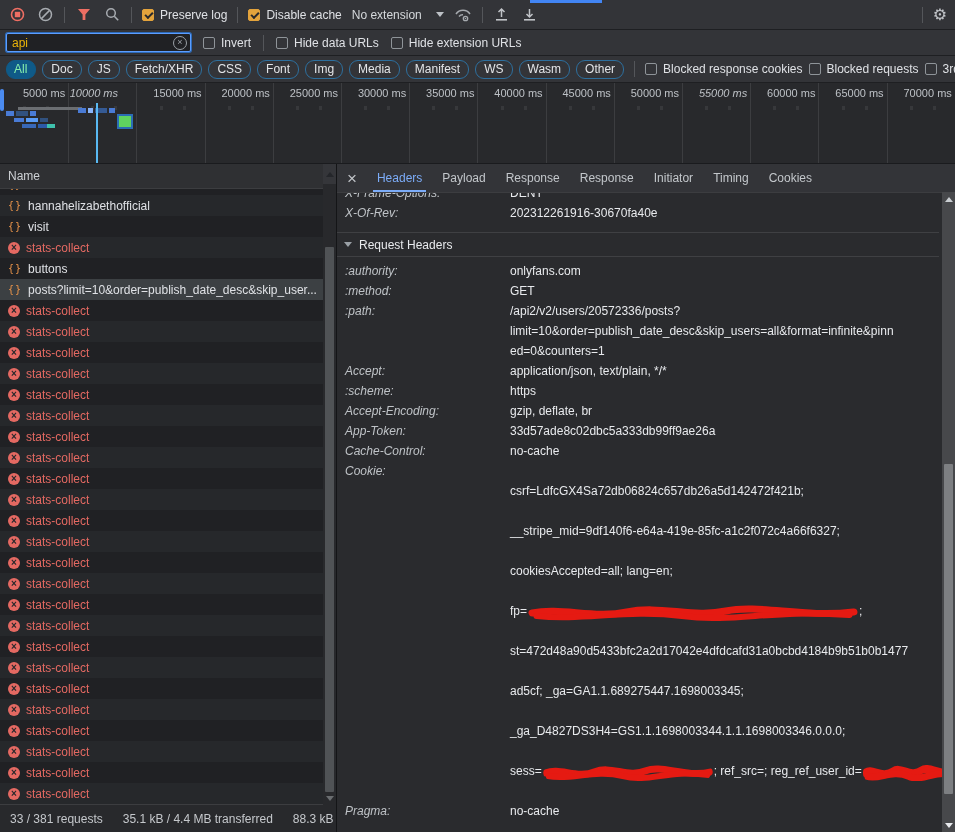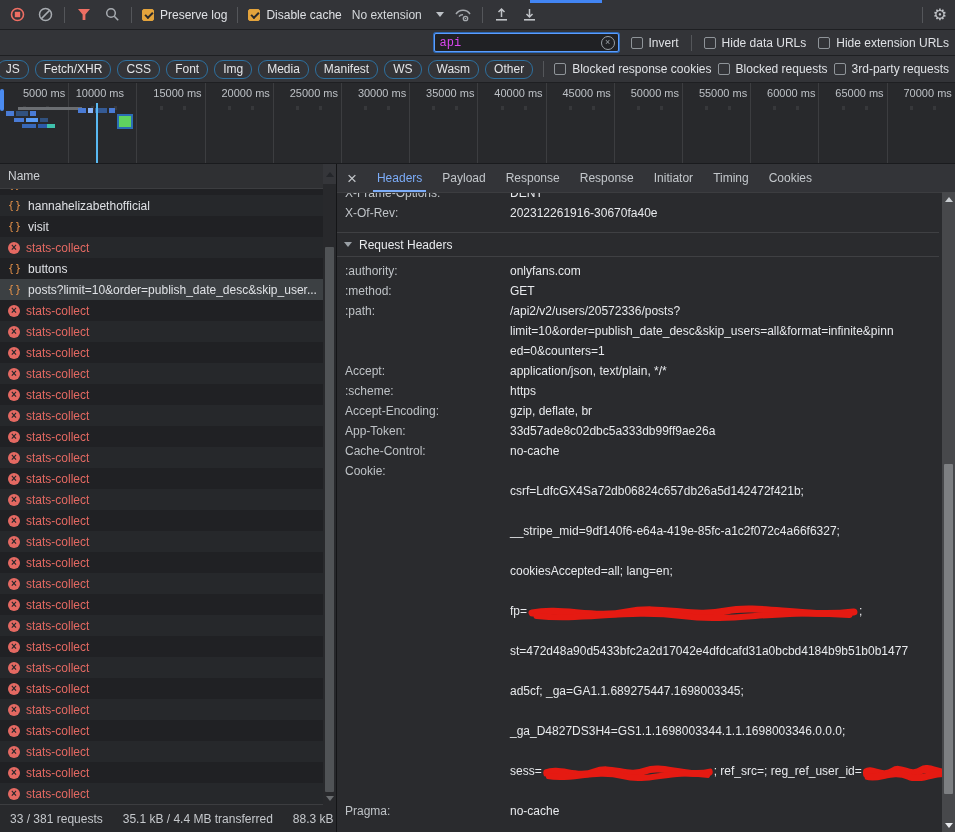--- a/index.html
+++ b/index.html
@@ -1,41 +1,41 @@
 <!DOCTYPE html>
 <html><head>
 <meta charset="utf-8">
 <style>
   html,body{margin:0;padding:0;background:#202124;}
   body{width:955px;height:832px;overflow:hidden;font-family:"Liberation Sans",sans-serif;font-size:12px;color:#dfe1e5;position:relative;}
   .devtools{position:absolute;inset:0;display:flex;flex-direction:column;}
   
-  .tbar{background:#333438;border-bottom:1px solid #1e1f22;display:flex;align-items:center;flex:none;justify-content:flex-end;}
+  .tbar{background:#333438;border-bottom:1px solid #1e1f22;display:flex;align-items:center;flex:none;}
   .tbar1{height:29px;padding:0 8px;gap:10px;position:relative;}
   .tbar2{height:25px;padding:0 6px;gap:12px;}
   .tbar3{height:26px;padding:0 6px;gap:6px;}
   .tb-div{width:1px;height:16px;background:#54565a;flex:none;}
   .tb-ic{display:flex;align-items:center;justify-content:center;width:18px;height:18px;flex:none;cursor:pointer;}
   .lbl-group{display:flex;align-items:center;gap:6px;cursor:pointer;white-space:nowrap;}
   .cb{width:12px;height:12px;border:1px solid #8f9499;border-radius:2px;background:transparent;flex:none;position:relative;box-sizing:border-box;}
   .cb.checked{background:#e3a33c;border-color:#e3a33c;}
   .cb.checked::after{content:"";position:absolute;left:2px;top:2px;width:6px;height:3px;border-left:2px solid #28292c;border-bottom:2px solid #28292c;transform:rotate(-45deg);}
   .drop{display:flex;align-items:center;gap:14px;cursor:pointer;color:#d6d9dc;}
   .tri-dn{width:0;height:0;border-left:4px solid transparent;border-right:4px solid transparent;border-top:5px solid #bdc1c6;}
   .tri-up-s{width:0;height:0;border-left:4px solid transparent;border-right:4px solid transparent;border-bottom:5px solid #24262a;}
   .gear{font-size:16px;color:#c0c3c7;line-height:1;cursor:pointer;}
   .spacer{flex:1;}
   .topstrip{position:absolute;left:530px;top:0;width:72px;height:3px;background:#4285f4;}
   
   .finwrap{position:relative;flex:none;}
-  .fin{width:160px;height:17px;background:#202124;border:1px solid #5c9dff;box-shadow:0 0 0 1px #2e6bb8;border-radius:2px;color:#d946ef;font-size:12px;font-family:Liberation Mono, monospace;padding:0 18px 0 5px;outline:none;}
+  .fin{width:160px;height:17px;background:#202124;border:1px solid #5c9dff;box-shadow:0 0 0 1px #2e6bb8;border-radius:2px;color:#eab308;font-size:12px;font-family:Liberation Sans, sans-serif;padding:0 18px 0 5px;outline:none;}
   .finx{position:absolute;right:4px;top:3px;width:12px;height:12px;border:1px solid #9aa0a6;border-radius:50%;color:#9aa0a6;font-size:9px;line-height:11px;text-align:center;cursor:pointer;}
   
   .chip{height:17px;line-height:17px;padding:0 8px;border:1px solid #2d6f9e;border-radius:9px;color:#e3e5e8;cursor:pointer;flex:none;}
-  .chip.sel{background:#0f5a88;border-color:#0f5a88;color:#84cc16;padding-left:7px;}
+  .chip.sel{background:#0f5a88;border-color:#0f5a88;color:#86efac;padding-left:7px;}
   
   .overview{height:80px;background:#28292c;border-bottom:1px solid #1a1b1e;position:relative;overflow:hidden;flex:none;}
   .ov-label{position:absolute;top:4px;width:70px;text-align:right;font-size:11px;color:#bdc1c6;white-space:nowrap;}
   .ov-grid{position:absolute;top:0;bottom:0;width:1px;background:#3c3d40;}
   .ov-bar{position:absolute;}
   
   .main{flex:1;display:flex;min-height:0;}
   .lpanel{width:337px;flex:none;display:flex;flex-direction:column;background:#737373;border-right:1px solid #141517;box-sizing:border-box;position:relative;}
   .lhead{height:24px;line-height:24px;background:#2f3033;border-bottom:1px solid #3c3d40;padding-left:8px;color:#cdd0d4;flex:none;}
   .lrows{flex:1;overflow:hidden;position:relative;}
@@ -63,21 +63,21 @@
   .st-div{width:1px;height:14px;background:#4a4c50;}
   
   .rpanel{flex:1;min-width:0;display:flex;flex-direction:column;background:#2a2b2e;position:relative;}
   .tabbar{height:28px;flex:none;background:#333438;border-bottom:1px solid #3c3d40;display:flex;align-items:center;padding-left:10px;}
   .closex{color:#c0c3c7;font-size:17px;line-height:1;margin-right:10px;cursor:pointer;}
   .tab{padding:0 10px;line-height:27px;color:#c3c7cb;position:relative;cursor:pointer;white-space:nowrap;}
   .tab.active{color:#7cacf8;}
   .tab.active::after{content:"";position:absolute;left:6px;right:6px;bottom:0;height:2px;background:#7cacf8;}
   .dcontent{flex:1;overflow:hidden;padding-right:16px;}
   .hrow{display:flex;line-height:20px;}
-  .hname{width:165px;flex:none;padding-left:8px;color:#bfc3c7;}
+  .hname{width:165px;flex:none;padding-left:8px;color:#bfc3c7;font-style:italic;}
   .hvalue{flex:1;color:#e8eaed;white-space:pre-line;}
   #top-rows .hrow:first-child{margin-top:-10px;}
   .sec-head{margin-top:9px;height:23px;border-top:1px solid #3f4043;border-bottom:1px solid #3f4043;display:flex;align-items:center;gap:7px;padding-left:7px;color:#e8eaed;cursor:pointer;}
   .sec-tri{width:0;height:0;border-left:4px solid transparent;border-right:4px solid transparent;border-top:5px solid #9aa0a6;}
   .hrows{padding-top:4px;}
   .ck-line{line-height:20px;white-space:nowrap;}
   .scribble{vertical-align:middle;margin:0 1px -2px 1px;}
   svg.licon{display:block;}
 </style>
 </head>
@@ -200,21 +200,21 @@
       <span>3rd-party requests</span>
     </span>
   </div>
 
   <div class="overview" id="overview">
       <div class="ov-grid" style="left: 68.2px;"></div>
       <div class="ov-label" style="left: -4.8px;">5000 ms</div>
       <div class="ov-bar" style="left: 23.2px; top: 23px; width: 3px; height: 4px; background: rgb(55, 56, 59);"></div>
       <div class="ov-bar" style="left: 46.2px; top: 23px; width: 3px; height: 4px; background: rgb(55, 56, 59);"></div>
       <div class="ov-grid" style="left: 136.4px;"></div>
-      <div class="ov-label" style="left: 54px;">10000 ms</div>
+      <div class="ov-label" style="left: 48px; font-style: italic;">10000 ms</div>
       <div class="ov-bar" style="left: 91.4px; top: 23px; width: 3px; height: 4px; background: rgb(55, 56, 59);"></div>
       <div class="ov-bar" style="left: 114.4px; top: 23px; width: 3px; height: 4px; background: rgb(55, 56, 59);"></div>
       <div class="ov-grid" style="left: 204.6px;"></div>
       <div class="ov-label" style="left: 131.6px;">15000 ms</div>
       <div class="ov-bar" style="left: 159.6px; top: 23px; width: 3px; height: 4px; background: rgb(55, 56, 59);"></div>
       <div class="ov-bar" style="left: 182.6px; top: 23px; width: 3px; height: 4px; background: rgb(55, 56, 59);"></div>
       <div class="ov-grid" style="left: 272.8px;"></div>
       <div class="ov-label" style="left: 199.8px;">20000 ms</div>
       <div class="ov-bar" style="left: 227.8px; top: 23px; width: 3px; height: 4px; background: rgb(55, 56, 59);"></div>
       <div class="ov-bar" style="left: 250.8px; top: 23px; width: 3px; height: 4px; background: rgb(55, 56, 59);"></div>
@@ -236,21 +236,21 @@
       <div class="ov-bar" style="left: 523.6px; top: 23px; width: 3px; height: 4px; background: rgb(55, 56, 59);"></div>
       <div class="ov-grid" style="left: 613.8px;"></div>
       <div class="ov-label" style="left: 540.8px;">45000 ms</div>
       <div class="ov-bar" style="left: 568.8px; top: 23px; width: 3px; height: 4px; background: rgb(55, 56, 59);"></div>
       <div class="ov-bar" style="left: 591.8px; top: 23px; width: 3px; height: 4px; background: rgb(55, 56, 59);"></div>
       <div class="ov-grid" style="left: 682px;"></div>
       <div class="ov-label" style="left: 609px;">50000 ms</div>
       <div class="ov-bar" style="left: 637px; top: 23px; width: 3px; height: 4px; background: rgb(55, 56, 59);"></div>
       <div class="ov-bar" style="left: 660px; top: 23px; width: 3px; height: 4px; background: rgb(55, 56, 59);"></div>
       <div class="ov-grid" style="left: 750.2px;"></div>
-      <div class="ov-label" style="left: 677.2px;">55000 ms</div>
+      <div class="ov-label" style="left: 677.2px; font-style: italic;">55000 ms</div>
       <div class="ov-bar" style="left: 705.2px; top: 23px; width: 3px; height: 4px; background: rgb(55, 56, 59);"></div>
       <div class="ov-bar" style="left: 728.2px; top: 23px; width: 3px; height: 4px; background: rgb(55, 56, 59);"></div>
       <div class="ov-grid" style="left: 818.4px;"></div>
       <div class="ov-label" style="left: 745.4px;">60000 ms</div>
       <div class="ov-bar" style="left: 773.4px; top: 23px; width: 3px; height: 4px; background: rgb(55, 56, 59);"></div>
       <div class="ov-bar" style="left: 796.4px; top: 23px; width: 3px; height: 4px; background: rgb(55, 56, 59);"></div>
       <div class="ov-grid" style="left: 886.6px;"></div>
       <div class="ov-label" style="left: 813.6px;">65000 ms</div>
       <div class="ov-bar" style="left: 841.6px; top: 23px; width: 3px; height: 4px; background: rgb(55, 56, 59);"></div>
       <div class="ov-bar" style="left: 864.6px; top: 23px; width: 3px; height: 4px; background: rgb(55, 56, 59);"></div>

